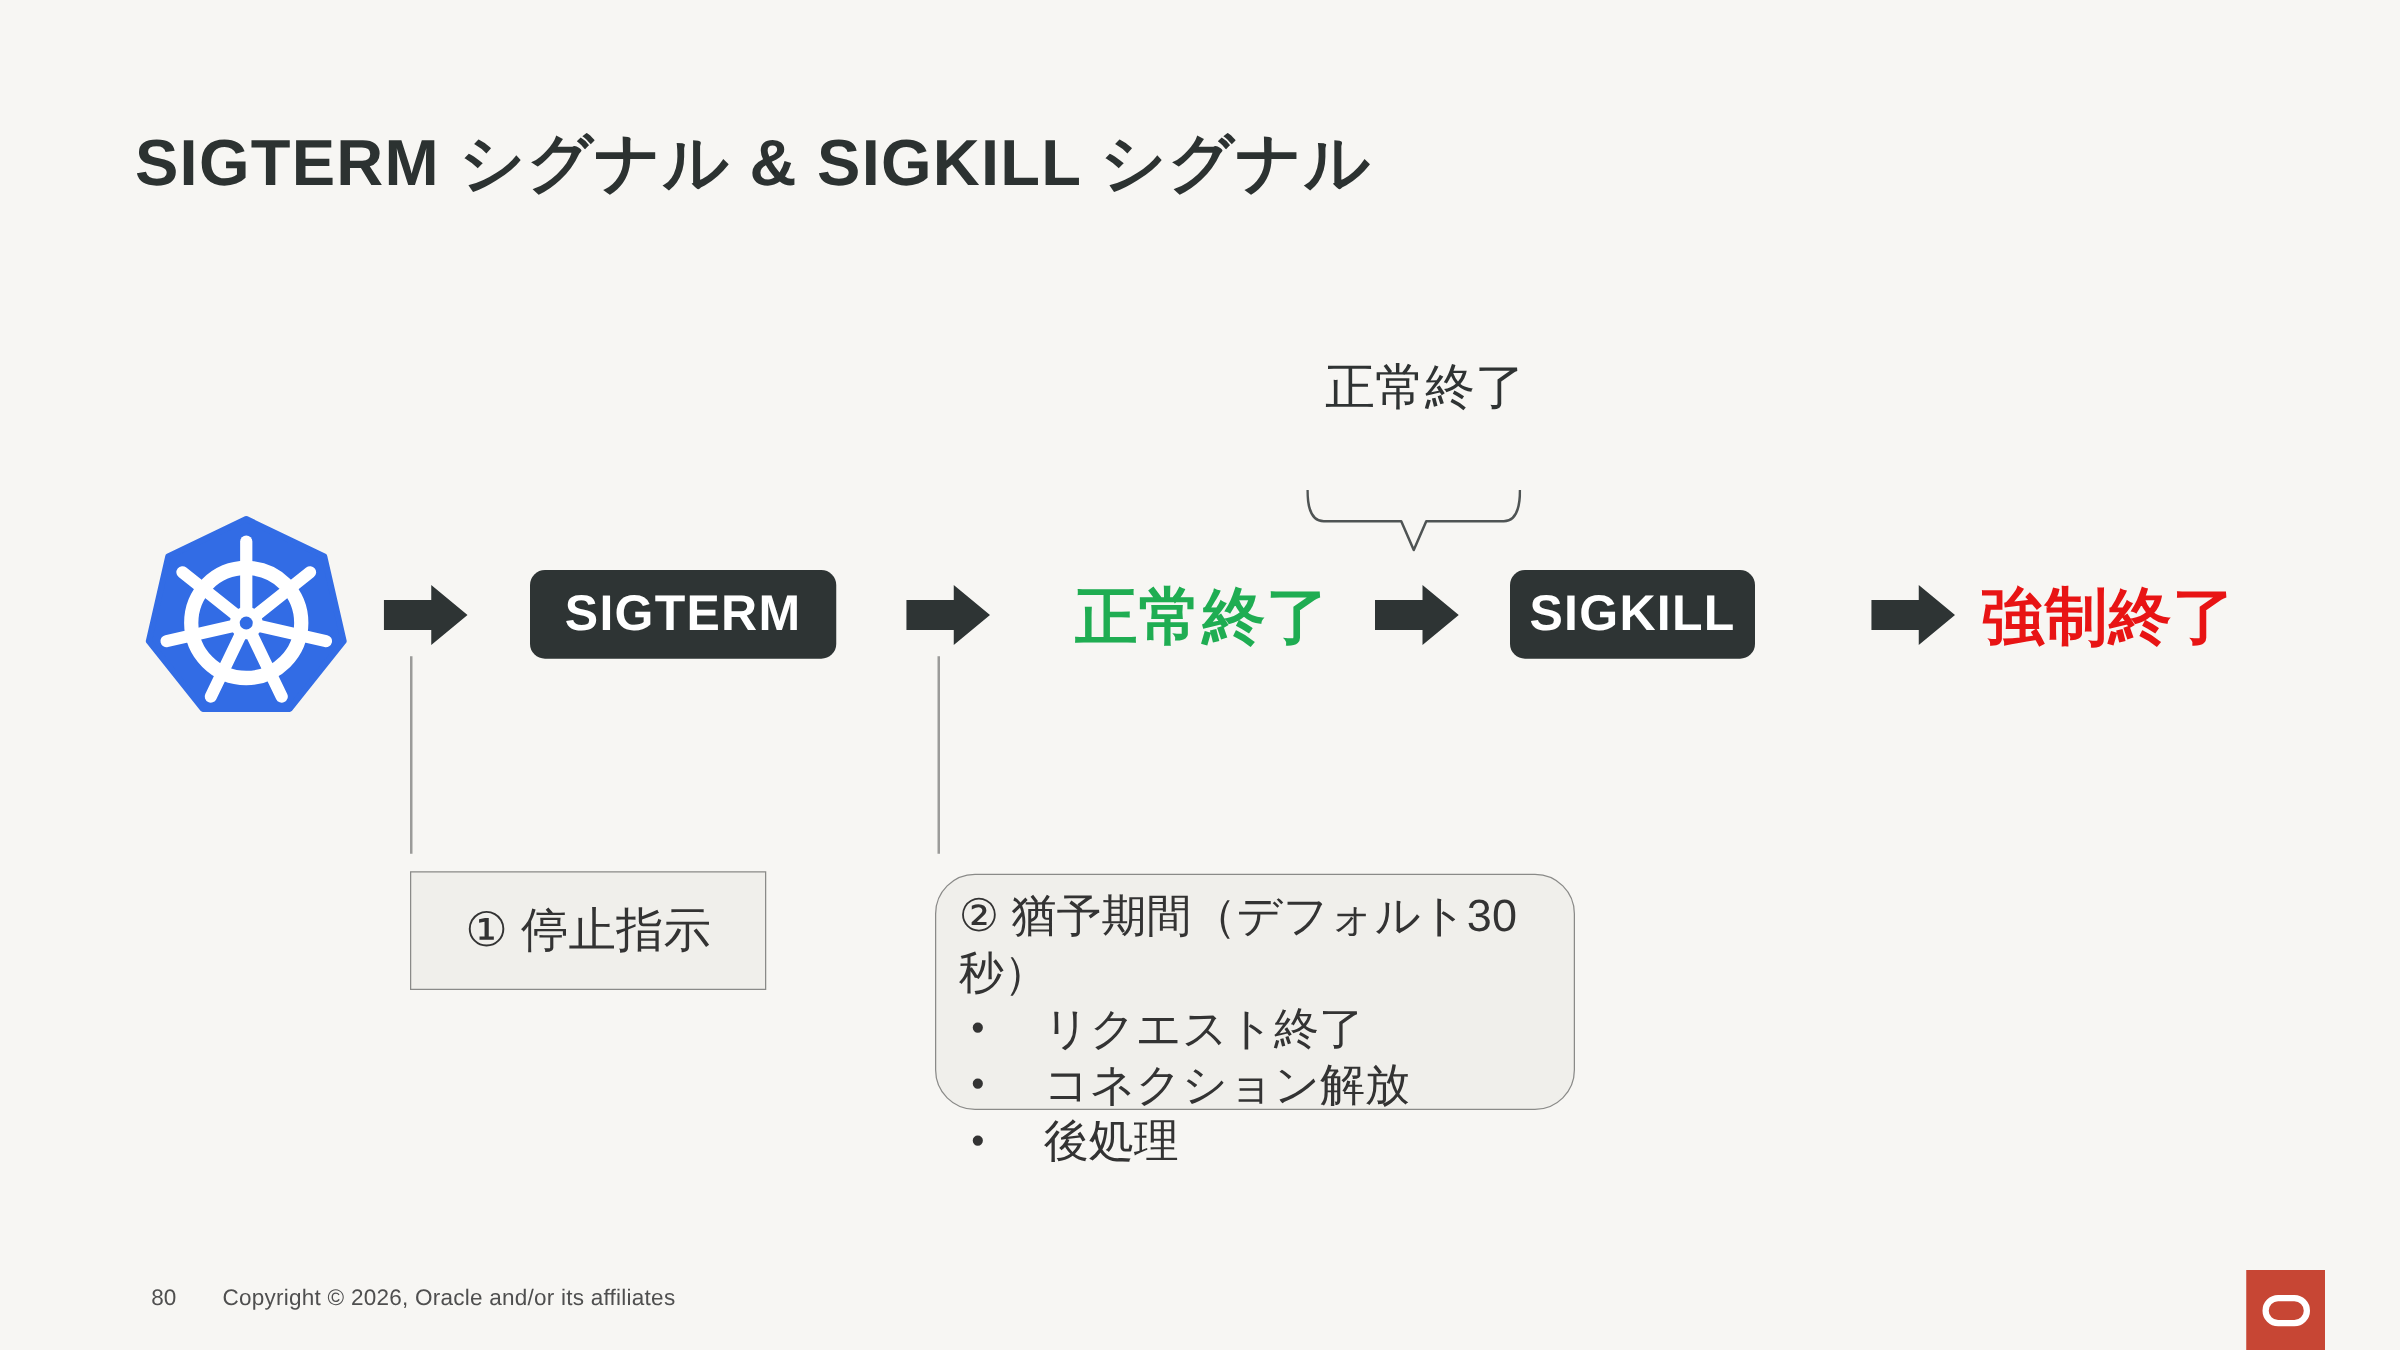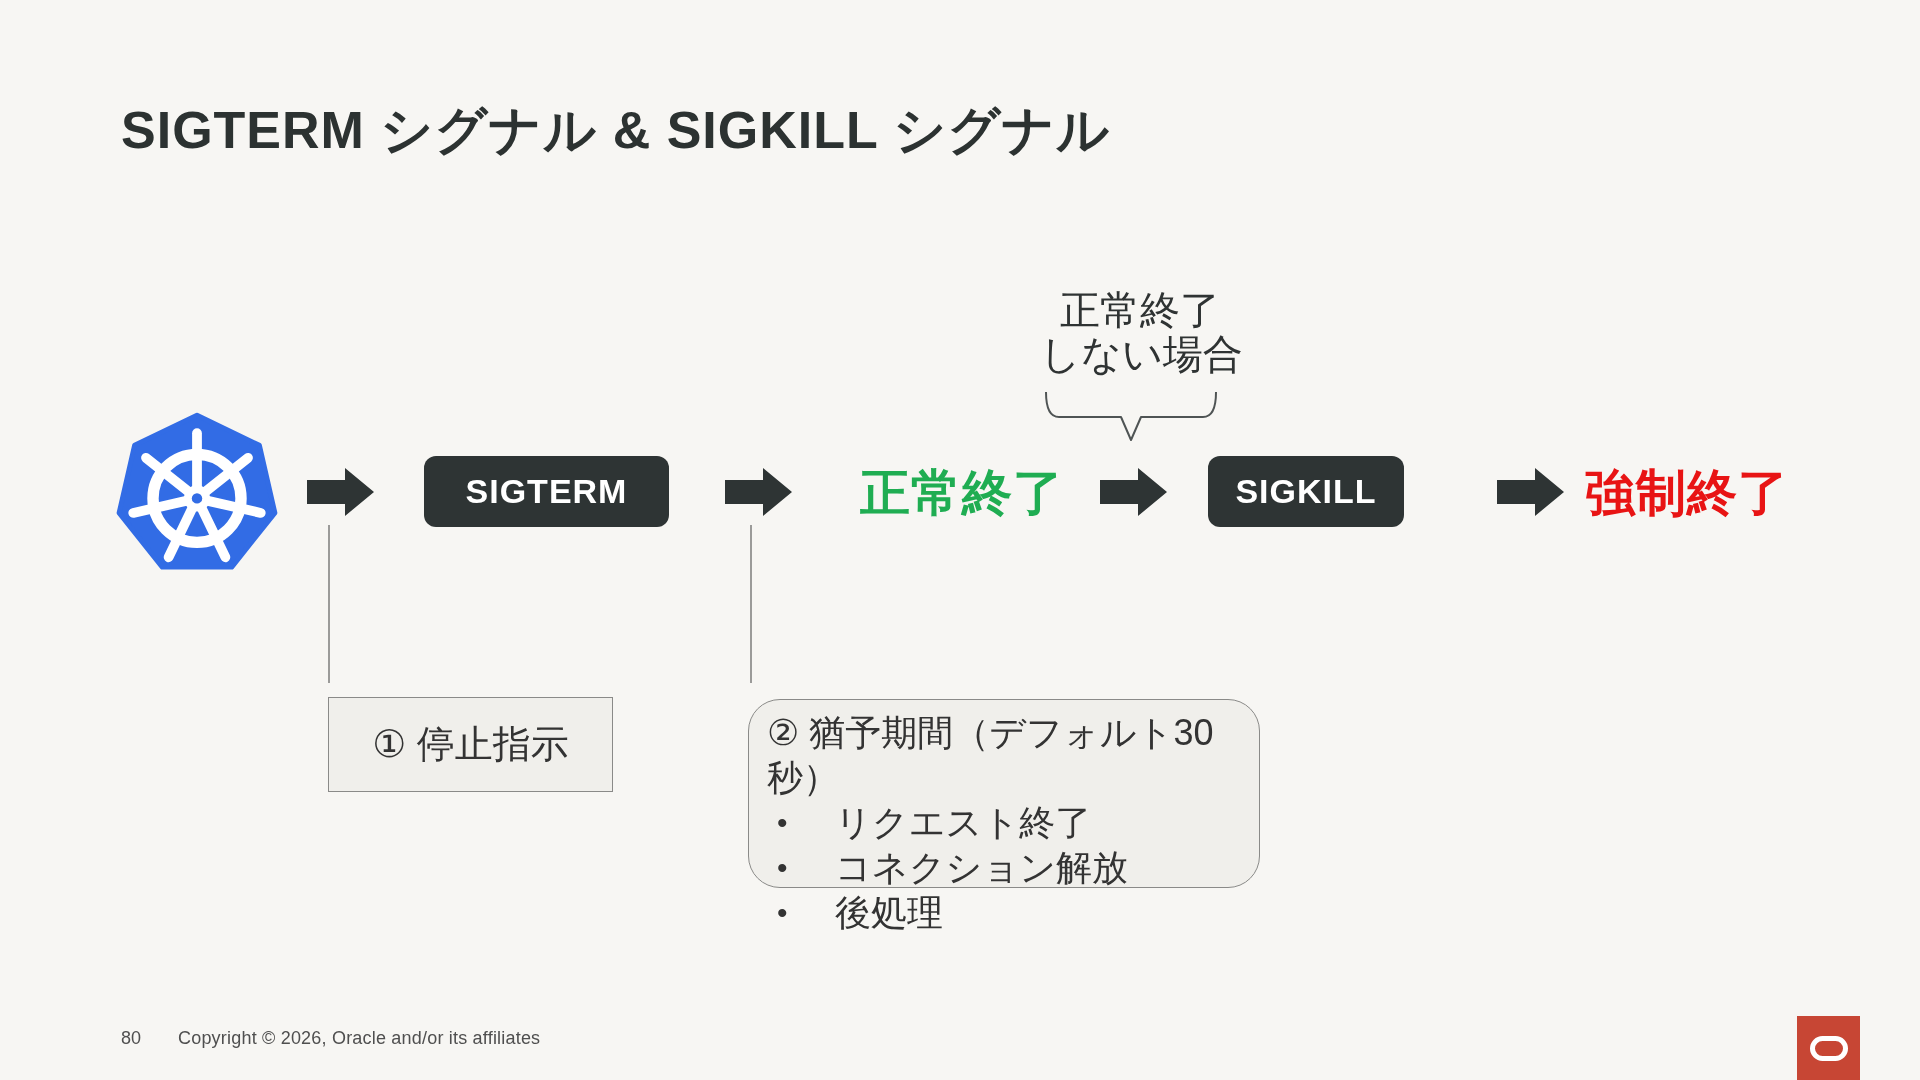--- a/index.html
+++ b/index.html
@@ -5,31 +5,31 @@
   html,body{margin:0;padding:0;}
   body{
     width:1920px;height:1080px;position:relative;overflow:hidden;
     background:#f7f6f3;
     font-family:"Liberation Sans","DejaVu Sans",sans-serif;
     color:#2e3434;
   }
   .abs{position:absolute;}
   
   .slide-title{
-    left:121px;top:96px;
+    left:108px;top:96px;
     font-size:52px;font-weight:700;color:#2c3231;letter-spacing:1px;
   }
   
   .k8s-logo{left:115px;top:412px;width:164px;height:163px;}
   .flow-arrow{width:68px;height:50px;top:467px;}
   .arrow-1{left:307px;} .arrow-2{left:725px;} .arrow-3{left:1100px;} .arrow-4{left:1497px;}
   .signal-pill{
     top:456px;height:71px;background:#2e3434;border-radius:12px;
     display:flex;align-items:center;justify-content:center;
-    color:#ffffff;font-size:34px;font-weight:700;letter-spacing:1px;
+    color:#ffffff;font-size:40px;font-weight:700;letter-spacing:1px;
   }
   .pill-sigterm{left:424px;width:245px;}
   .pill-sigkill{left:1208px;width:196px;text-align:center;}
   .result-text{
     top:460px;width:200px;text-align:center;
     font-size:50px;font-weight:700;letter-spacing:1px;white-space:nowrap;
   }
   .result-graceful{left:860px;color:#1fad52;}
   .result-forced{left:1585px;color:#e81414;}
   
@@ -114,21 +114,20 @@
 </div>
 
 <div class="abs signal-pill pill-sigterm">SIGTERM</div>
 <div class="abs signal-pill pill-sigkill">SIGKILL</div>
 
 <div class="abs result-text result-graceful">正常終了</div>
 <div class="abs result-text result-forced">強制終了</div>
 
 <div class="abs callout-note">
   <div>正常終了</div>
-  <div>しない場合</div>
 </div>
 <div class="abs underbrace">
   <svg width="172" height="52" viewBox="0 0 172 52">
     <path d="M1,0 Q1,25 14,25 L76,25 L86,48 L96,25 L158,25 Q171,25 171,0" fill="none" stroke="#4f5454" stroke-width="2" stroke-linecap="round" stroke-linejoin="round"></path>
   </svg>
 </div>
 
 <div class="abs vline vline-1"></div>
 <div class="abs vline vline-2"></div>
 

